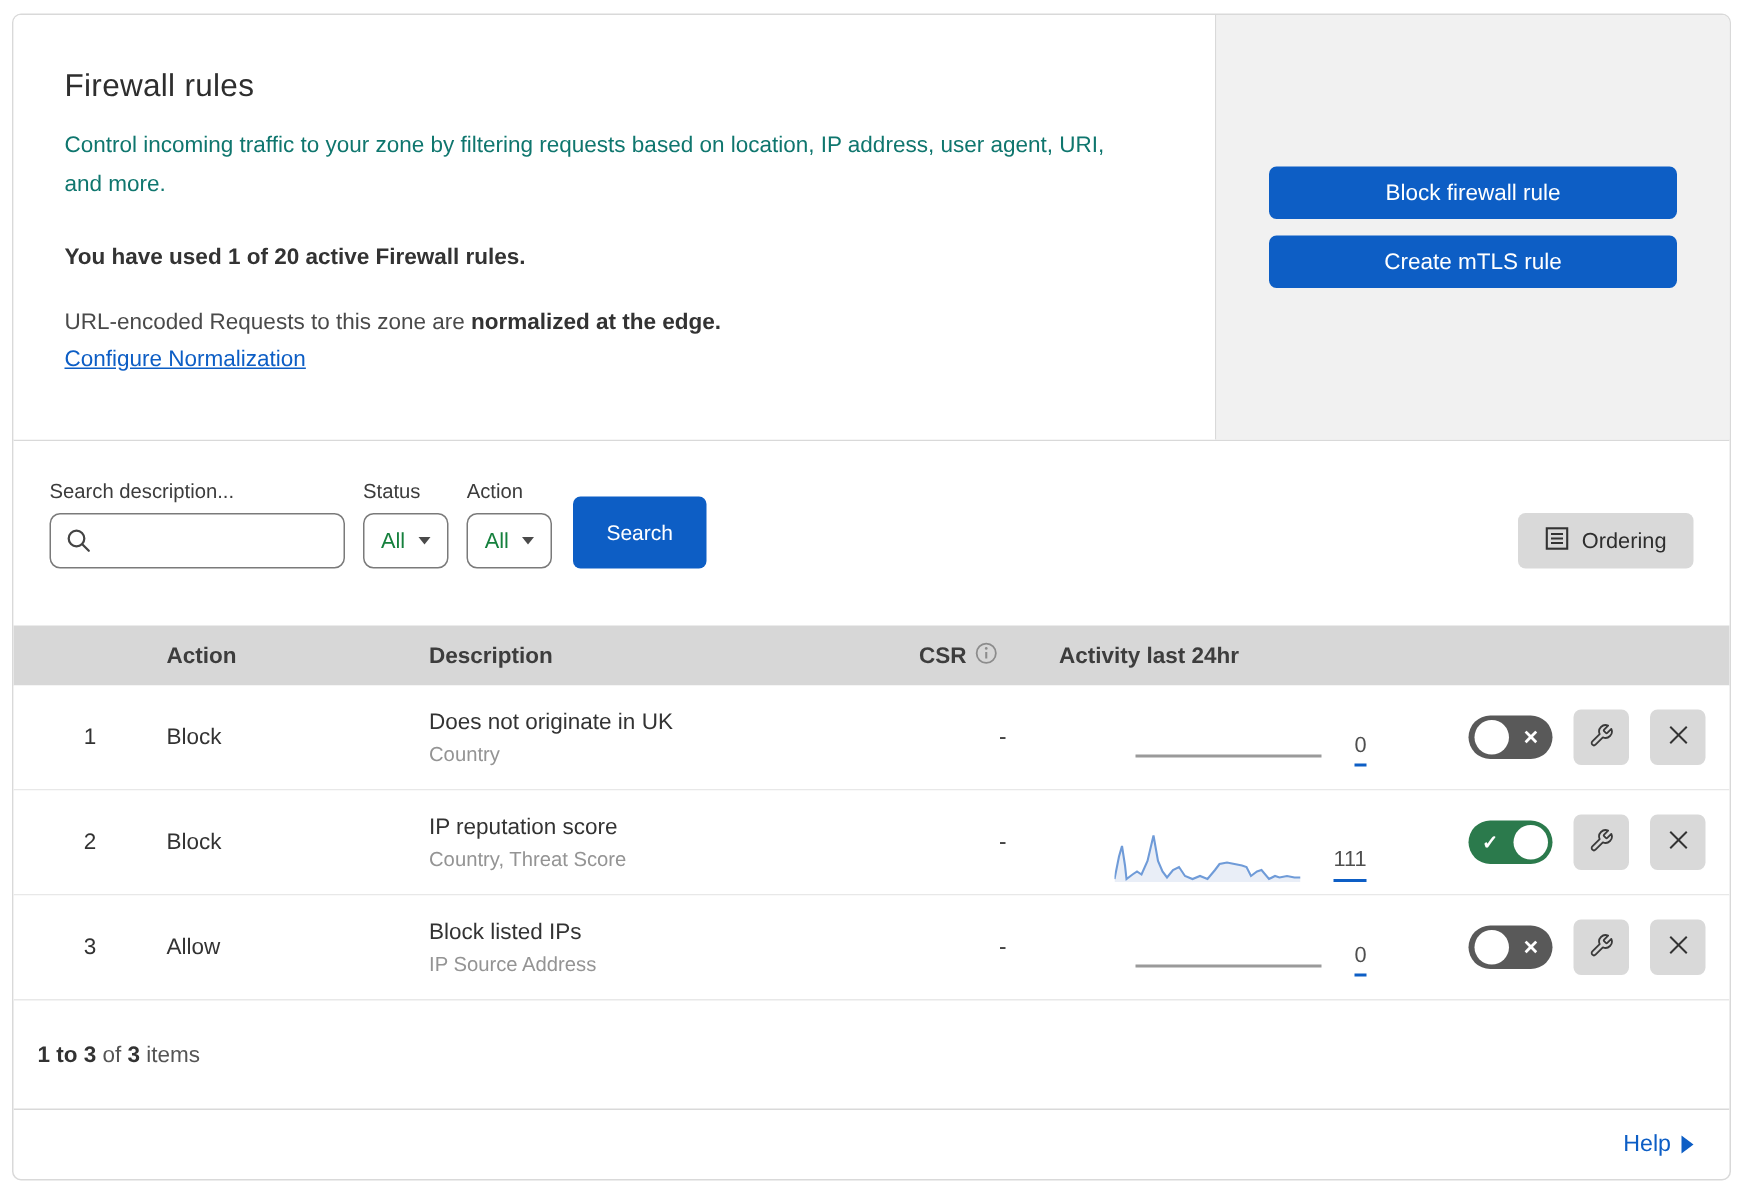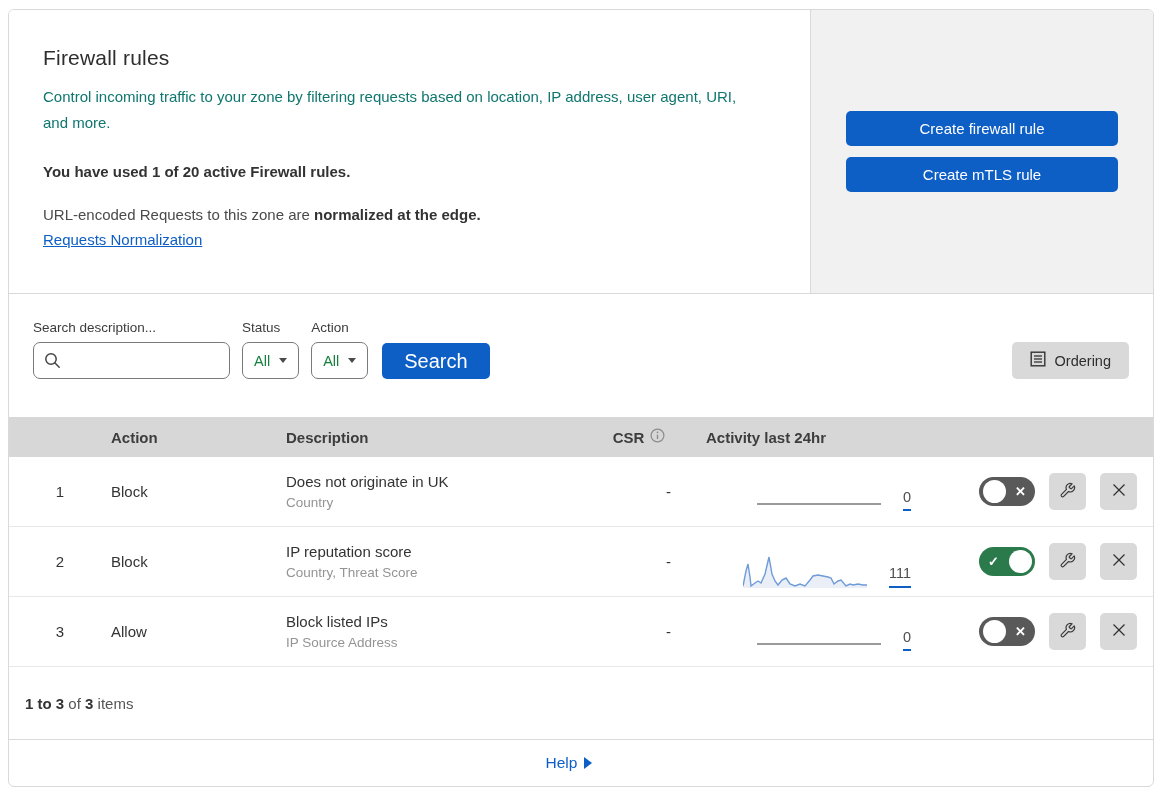--- a/index.html
+++ b/index.html
@@ -20,21 +20,21 @@
 
   
   .filter-bar { display:flex; align-items:flex-end; padding:26px 24px 38px 24px; background:#fff; }
   .fgroup { display:flex; flex-direction:column; gap:7px; margin-right:12px; }
   .flabel { font-size:13.5px; color:#3c3c3c; }
   .search-wrap { position:relative; }
   .search-input { width:197px; height:37px; border:1px solid #7a7a7a; border-radius:7px; padding:0 10px 0 36px; font-size:14px; font-family:inherit; color:#333; background:#fff; }
   .search-icon { position:absolute; left:11px; top:10px; }
   .select-box { height:37px; border:1px solid #7a7a7a; border-radius:7px; background:#fff; display:flex; align-items:center; gap:9px; padding:0 11px; font-size:14.5px; color:#15803d; cursor:pointer; }
   .caret-down { width:0; height:0; border-left:4.5px solid transparent; border-right:4.5px solid transparent; border-top:5.5px solid #4a4a4a; }
-  .btn-search { height:36px; padding:0 22px; background:var(--primary-blue,#0d5ec5); color:#fff; border:none; border-radius:5px; font-size:20px; font-family:inherit; cursor:pointer; margin-left:2px; }
+  .btn-search { height:48px; padding:0 22px; background:var(--primary-blue,#0d5ec5); color:#fff; border:none; border-radius:5px; font-size:14px; font-family:inherit; cursor:pointer; margin-left:2px; }
   .btn-ordering { margin-left:auto; height:37px; padding:0 18px; background:#d9d9d9; color:#2e2e2e; border:none; border-radius:5px; font-size:14.5px; font-family:inherit; display:flex; align-items:center; gap:9px; cursor:pointer; }
 
   
   .thead, .trow { display:grid; grid-template-columns:102px 175px 303px 100px 230px 1fr; align-items:center; }
   .thead { height:40px; background:#d7d7d7; font-size:15px; font-weight:700; color:#3d3d3d; }
   .th-csr { display:flex; align-items:center; justify-content:center; gap:6px; }
   .th-activity { padding-left:17px; }
   .trow { height:70px; border-bottom:1px solid #e8e8e8; background:#fff; font-size:15px; }
   .cell-num { text-align:center; color:#333; }
   .cell-desc .dtitle { color:#333; }
@@ -51,39 +51,39 @@
   .toggle.off .knob { left:3.5px; }
   .toggle.off .tmark { position:absolute; right:9px; top:50%; transform:translateY(-52%); color:#fff; font-size:13px; font-weight:700; }
   .toggle.on { background:var(--toggle-on-green,#2b7a4c); }
   .toggle.on .knob { right:3.5px; }
   .toggle.on .tmark { position:absolute; left:9px; top:50%; transform:translateY(-52%); color:#fff; font-size:13px; font-weight:700; }
   .icon-btn { width:37px; height:37px; background:#d9d9d9; border:none; border-radius:5px; display:flex; align-items:center; justify-content:center; cursor:pointer; flex:none; }
 
   
   .list-footer { height:72px; padding:28px 0 0 16px; font-size:15px; color:#555; }
   .list-footer b { color:#333; }
-  .help-row { height:47px; border-top:1px solid #d9d9d9; display:flex; align-items:center; justify-content:center; padding-right:24px; }
+  .help-row { height:47px; border-top:1px solid #d9d9d9; display:flex; align-items:center; justify-content:flex-end; padding-right:24px; }
   .help-link { display:flex; align-items:center; gap:7px; font-size:15.5px; color:var(--primary-blue,#0d5ec5); cursor:pointer; }
   .caret-right { width:0; height:0; border-top:6px solid transparent; border-bottom:6px solid transparent; border-left:8px solid var(--primary-blue,#0d5ec5); }
 </style>
 </head>
 <body>
 
 <div class="page">
 
   <div class="top-section">
     <div class="info-card">
       <h1 class="page-title">Firewall rules</h1>
       <p class="desc">Control incoming traffic to your zone by filtering requests based on location, IP address, user agent, URI, and more.</p>
       <p class="usage">You have used 1 of 20 active Firewall rules.</p>
       <p class="norm-line"><span>URL-encoded Requests to this zone are </span><b>normalized at the edge.</b></p>
-      <a class="cfg-link">Requests Normalization</a>
+      <a class="cfg-link">Configure Normalization</a>
     </div>
     <div class="actions-panel">
-      <button class="btn-primary">Create firewall rule</button>
+      <button class="btn-primary">Block firewall rule</button>
       <button class="btn-primary">Create mTLS rule</button>
     </div>
   </div>
 
   <div class="filter-bar">
     <div class="fgroup">
       <span class="flabel">Search description...</span>
       <div class="search-wrap">
         <span class="search-icon">
           <svg width="17" height="17" viewBox="0 0 17 17">

